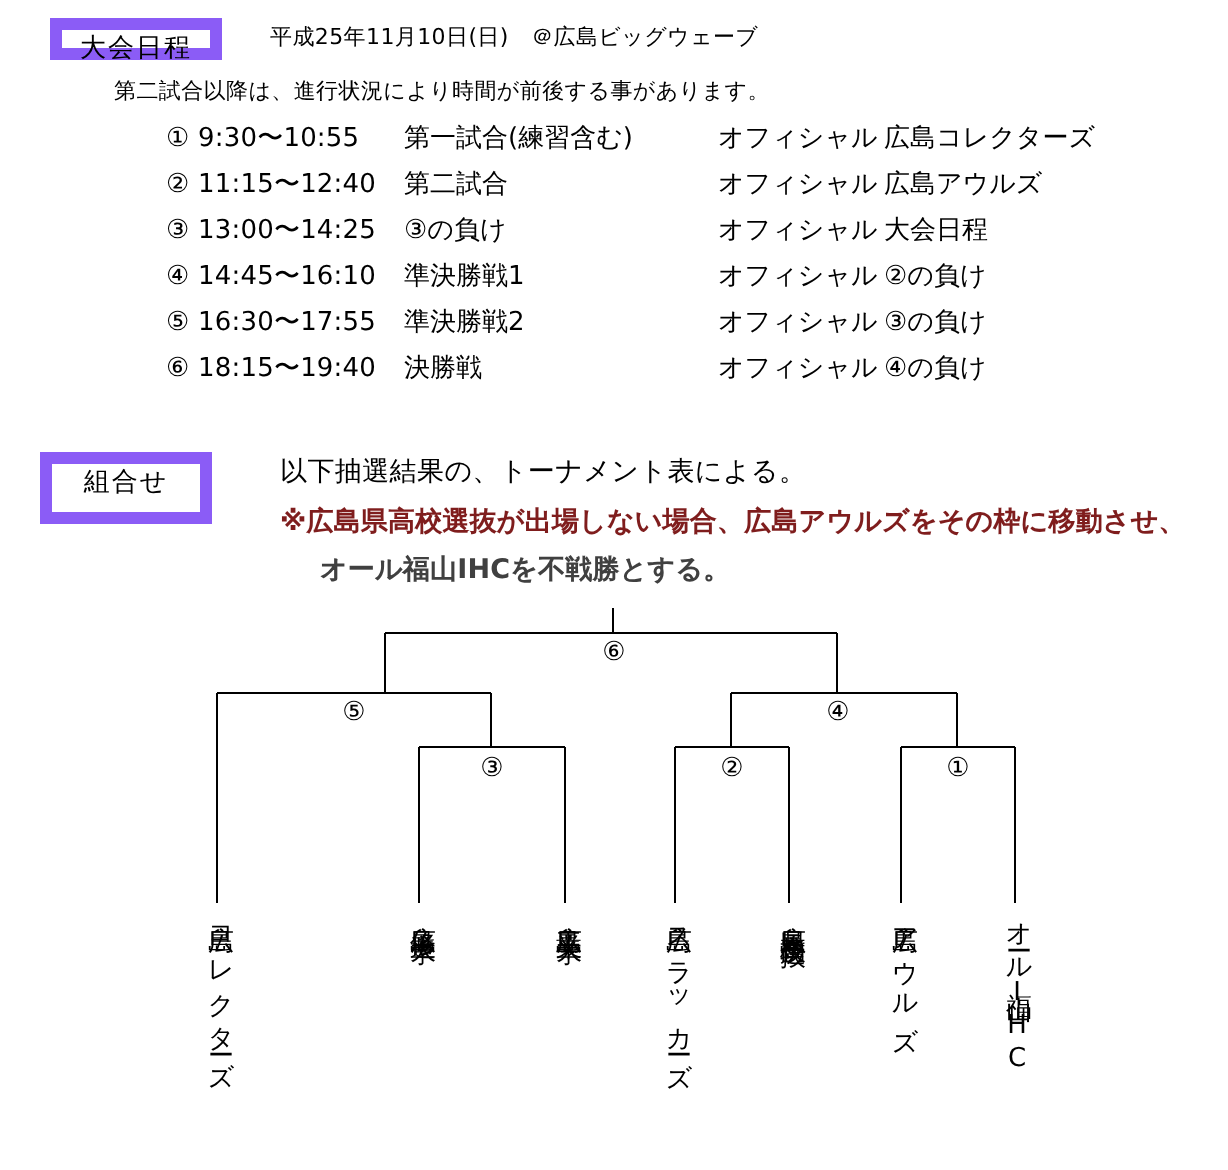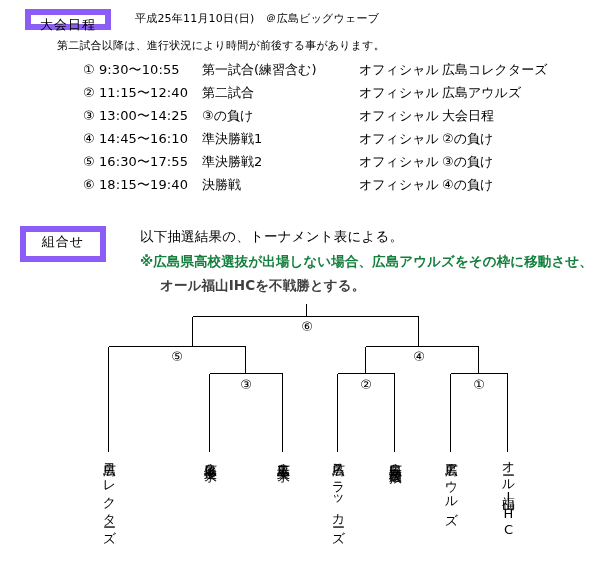--- a/index.html
+++ b/index.html
@@ -163,21 +163,21 @@
       <td class="col-role">オフィシャル</td>
       <td class="col-team">④の負け</td>
     </tr>
   </tbody>
 </table>
 
 <div class="label-box" id="bracket-header-box">組合せ</div>
 
 <div class="sub-line" id="draw-note">以下抽選結果の、トーナメント表による。</div>
 
-<div class="warn" id="warning-line-1" style="color: #15803d;">※広島県高校選抜が出場しない場合、広島アウルズをその枠に移動させ、</div>
+<div class="warn" id="warning-line-1" style="color: #7f1d1d;">※広島県高校選抜が出場しない場合、広島アウルズをその枠に移動させ、</div>
 
 <div class="warn" id="warning-line-2" style="color: #404040;">オール福山IHCを不戦勝とする。</div>
 
 <div id="bracket-area">
 
   <svg id="bracket-svg" width="614" height="285">
     <g stroke="#000000" stroke-width="1" fill="none" shape-rendering="crispEdges">
 
       <line x1="306.5" y1="304" x2="306.5" y2="316.5" transform="translate(0,-300)"></line>
 

